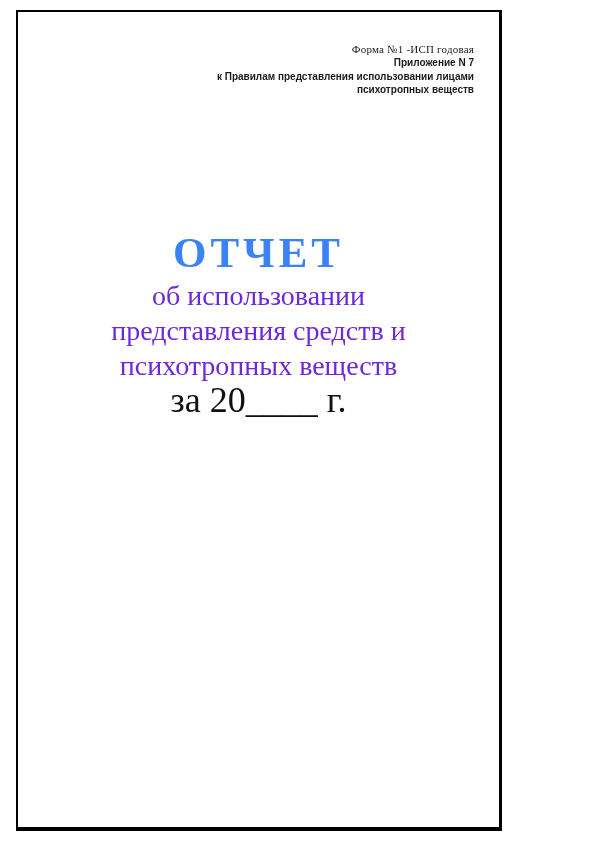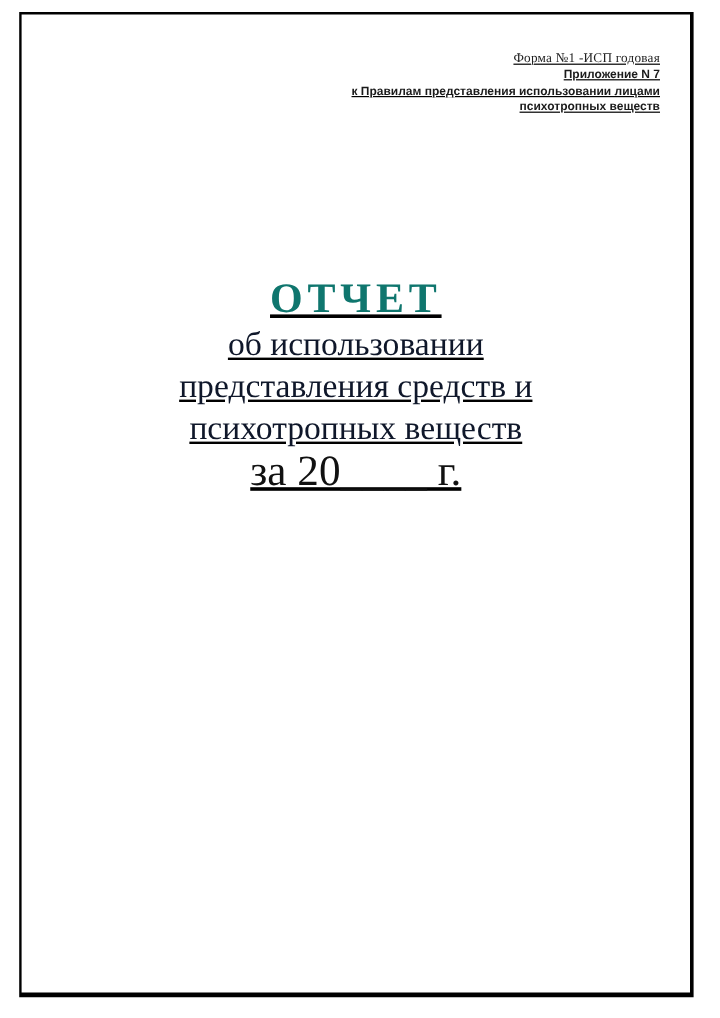--- a/index.html
+++ b/index.html
@@ -13,28 +13,27 @@
   .canvas {
     position: relative;
     width: 600px;
     height: 848px;
     background: #ffffff;
   }
   .sheet {
     position: absolute;
     left: 16px;
     top: 10px;
-    width: 562px;
+    width: 486px;
     height: 821px;
     box-sizing: border-box;
     border: 2px solid #000000;
     border-right-width: 3px;
     border-bottom-width: 4px;
     background: #ffffff;
-    text-decoration: underline;
   }
   .header-block {
     padding-top: 31px;
     padding-right: 25px;
     text-align: right;
     color: #1a1a1a;
   }
   .form-label {
     font-family: "Liberation Serif", serif;
     font-size: 11px;
@@ -53,31 +52,31 @@
   .title-block {
     margin-top: 134px;
     text-align: center;
     color: #111111;
     font-family: "Liberation Serif", serif;
   }
   .main-title {
     margin: 0;
     font-family: "Liberation Serif", serif;
     font-weight: bold;
-    font-size: 35px;
+    font-size: 43px;
     line-height: 1.0;
     letter-spacing: 4px;
-    color: #0f766e;
+    color: #3b82f6;
   }
   .subtitle-line {
     margin: 0;
     font-size: 28px;
     line-height: 35px;
     font-weight: normal;
-    color: #0f172a;
+    color: #6d28d9;
   }
   .subtitle-line.first {
     margin-top: 4px;
   }
   .year-line {
     margin: 0;
     font-size: 36px;
     line-height: 35px;
     font-weight: normal;
     color: #111111;

